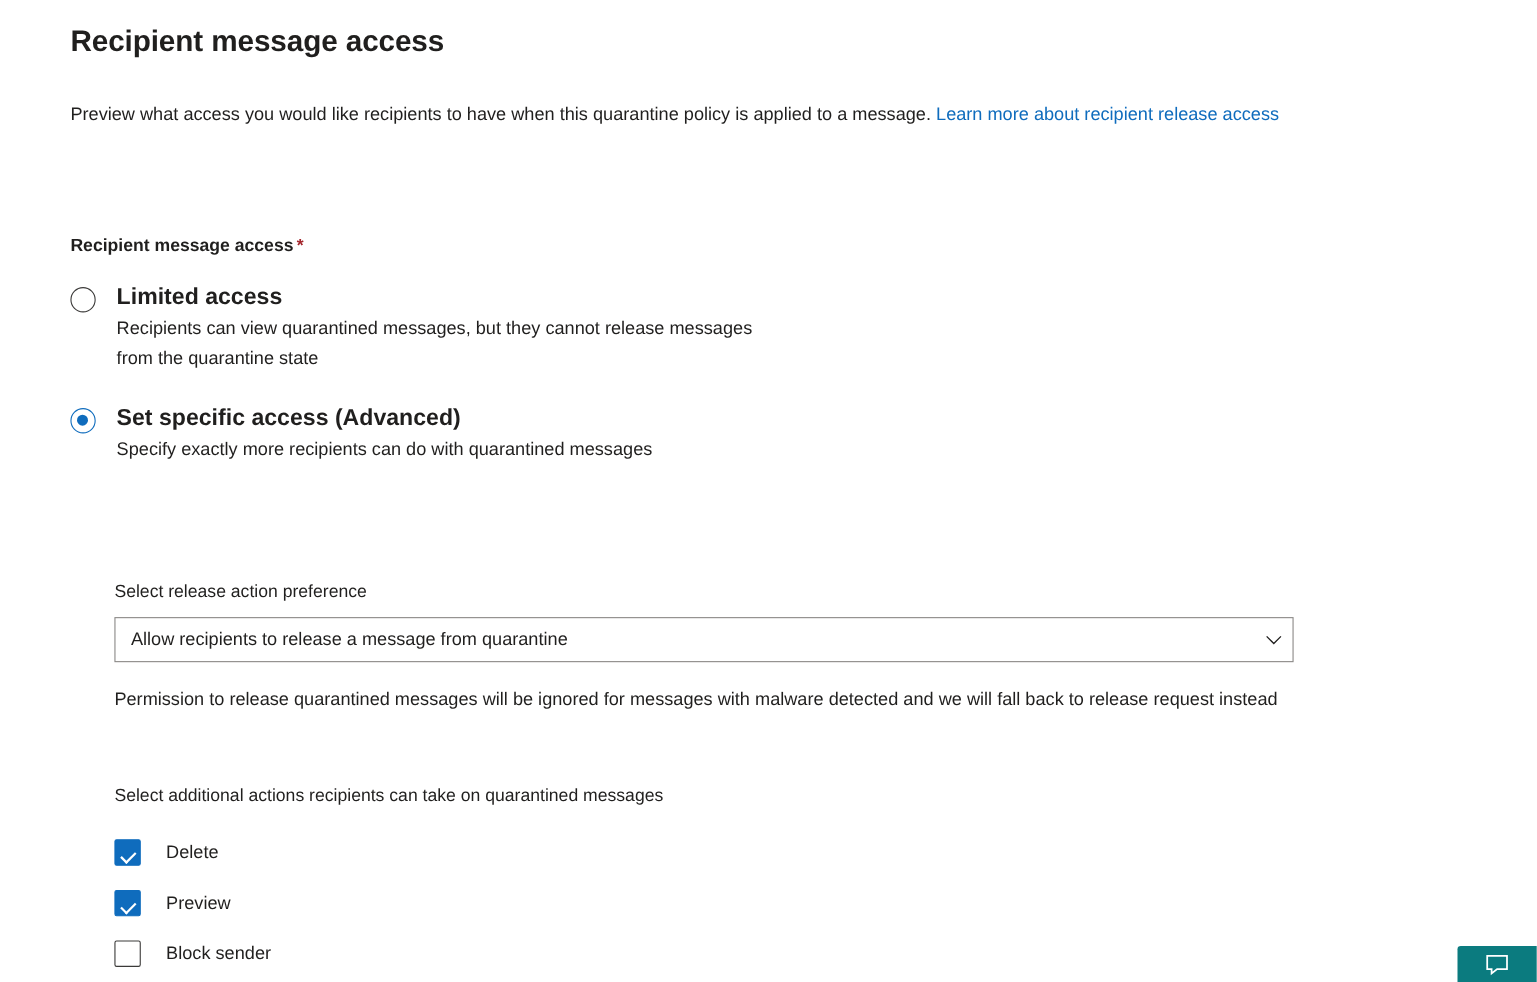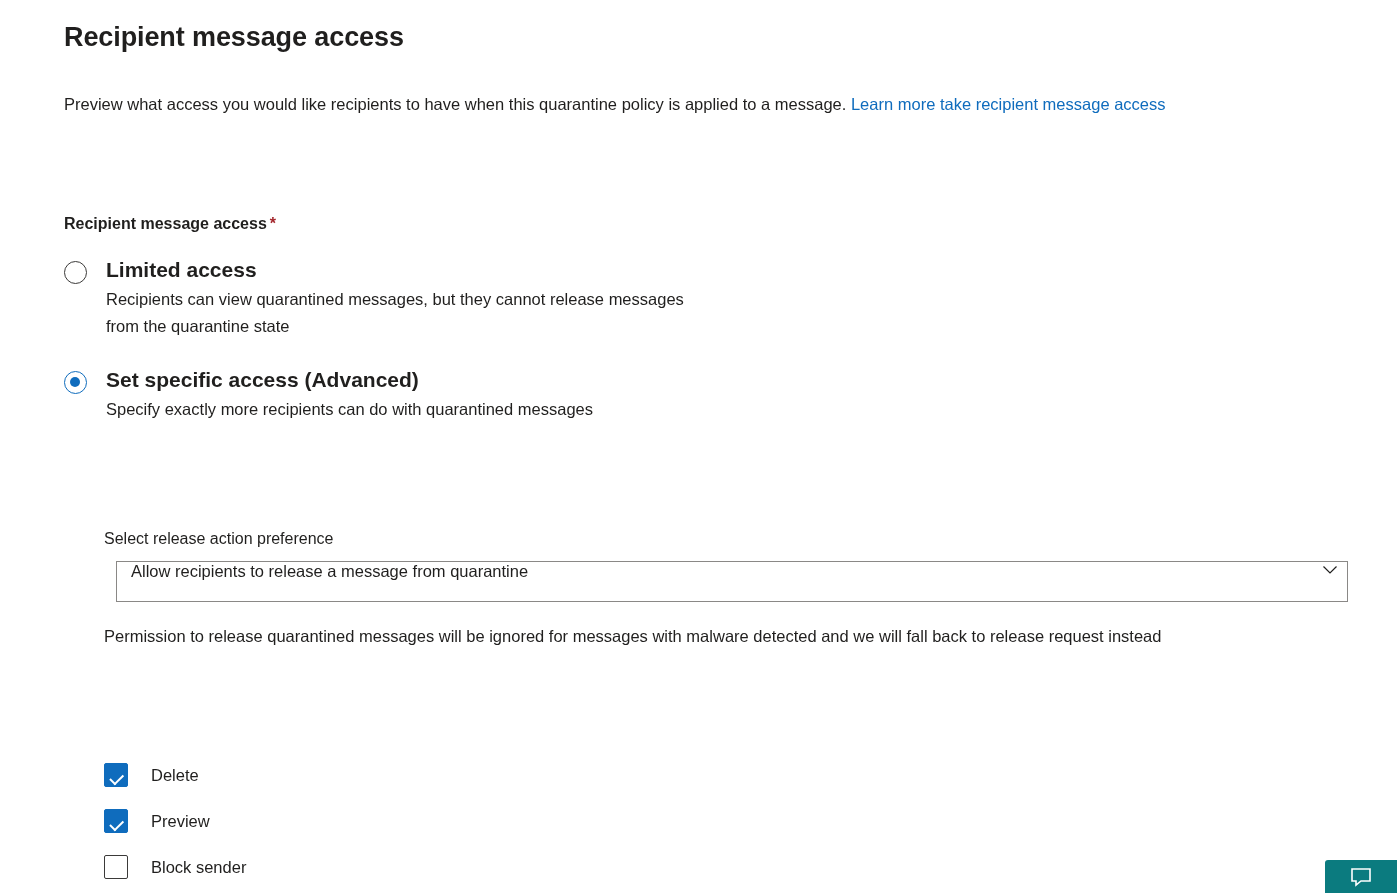--- a/index.html
+++ b/index.html
@@ -119,29 +119,29 @@
     left: 104px;
     font-size: 16px;
     font-weight: normal;
     color: #201f1e;
   }
   .sub-label.release { top: 530px; }
   .sub-label.additional { top: 715px; }
 
   .dropdown {
     position: absolute;
-    left: 116px;
+    left: 104px;
     top: 561px;
-    width: 1232px;
+    width: 1072px;
     height: 41px;
     border: 1px solid #8a8886;
     box-sizing: border-box;
     background: #fff;
     display: flex;
-    align-items: flex-start;
+    align-items: center;
     cursor: pointer;
   }
   .dropdown-value {
     flex: 1;
     padding-left: 14px;
     font-size: 16.5px;
     color: #201f1e;
     white-space: nowrap;
     overflow: hidden;
     text-overflow: ellipsis;
@@ -226,21 +226,21 @@
   .fab svg { display: block; }
 </style>
 </head>
 <body>
 
 <div class="page">
 
   <div class="panel-title">Recipient message access</div>
 
   <div class="intro">
-    <span>Preview what access you would like recipients to have when this quarantine policy is applied to a message. </span><a class="link">Learn more take recipient message access</a>
+    <span>Preview what access you would like recipients to have when this quarantine policy is applied to a message. </span><a class="link">Learn more about recipient release access</a>
   </div>
 
   <div class="field-label">
     <span>Recipient message access</span><span class="req">*</span>
   </div>
 
   <div class="radio-row first">
     <span class="radio-outer"></span>
     <span class="radio-label">Limited access</span>
     <span class="radio-desc">
@@ -261,20 +261,21 @@
     <span class="dropdown-value">Allow recipients to release a message from quarantine</span>
     <span class="chev">
       <svg width="16" height="16" viewBox="0 0 16 16" aria-hidden="true">
         <path d="M1.5 4.5 L8 11 L14.5 4.5" fill="none" stroke="#201f1e" stroke-width="1.2"></path>
       </svg>
     </span>
   </div>
 
   <div class="help-text">Permission to release quarantined messages will be ignored for messages with malware detected and we will fall back to release request instead</div>
 
+  <div class="sub-label additional">Select additional actions recipients can take on quarantined messages</div>
 
   <div class="checkbox-list">
     <div class="cb-row">
       <span class="cb-box checked"></span>
       <span class="cb-label">Delete</span>
     </div>
     <div class="cb-row">
       <span class="cb-box checked"></span>
       <span class="cb-label">Preview</span>
     </div>

